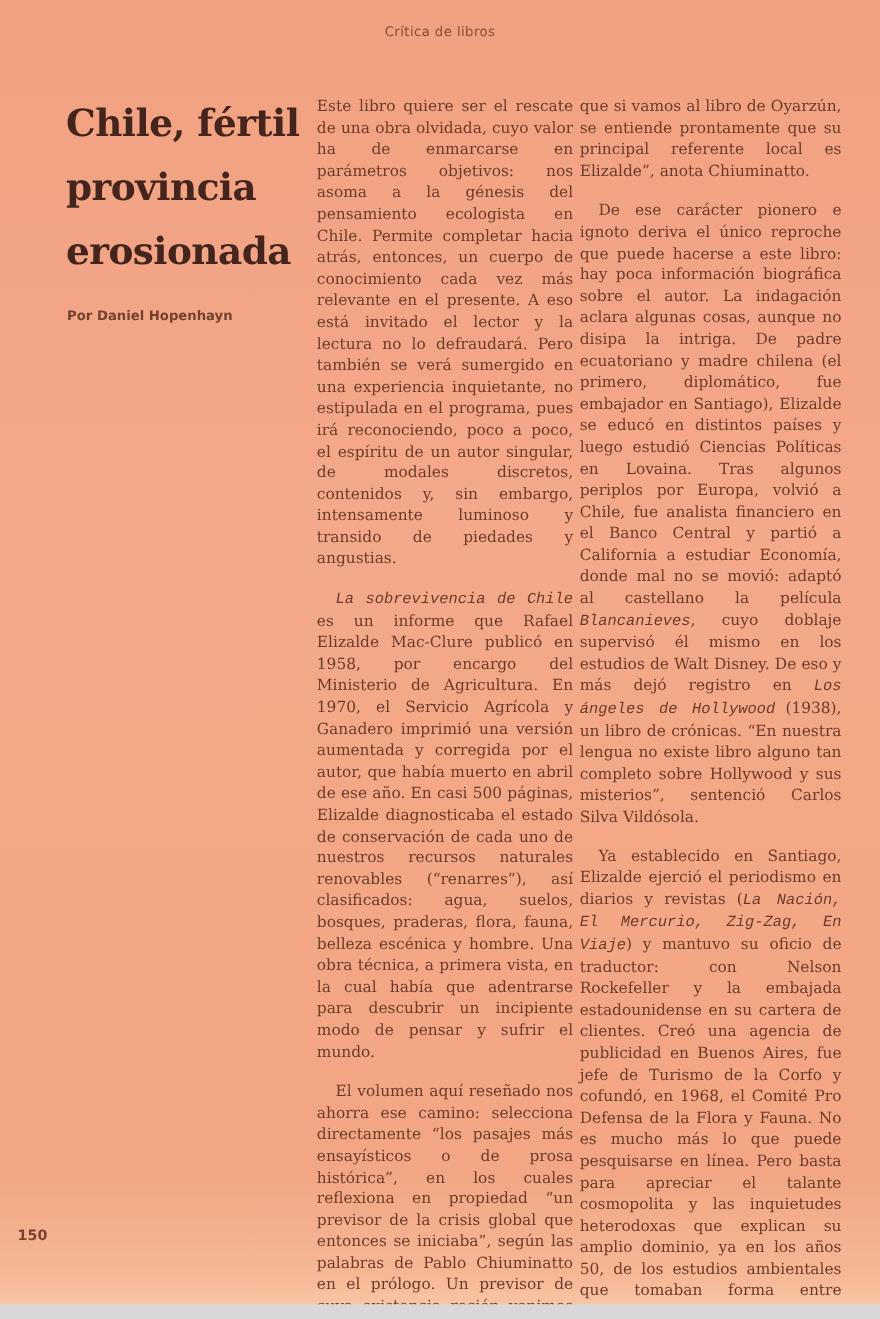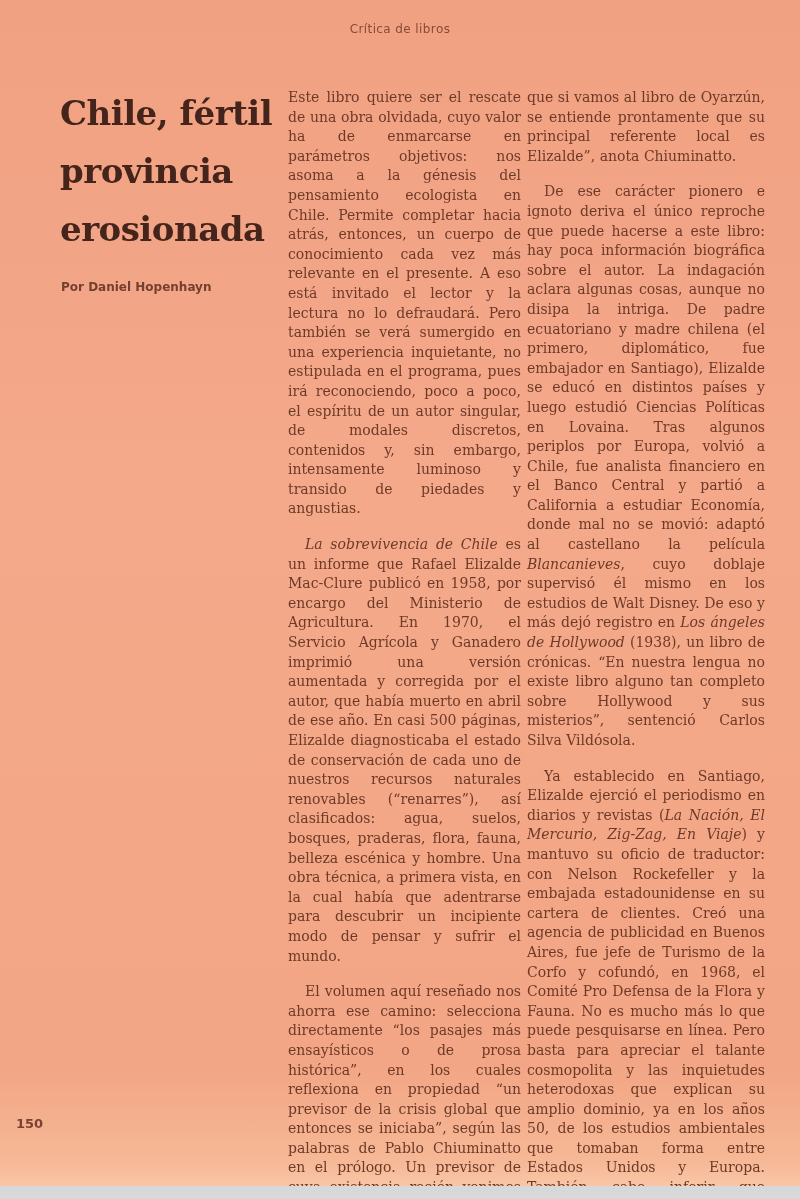--- a/index.html
+++ b/index.html
@@ -60,21 +60,21 @@
     line-height: 19.6px;
     color: #6e3a28;
   }
   .col-left  { left: 288px; width: 233px; }
   .col-right { left: 527px; width: 238px; }
   .col p {
     margin: 0;
     padding: 0;
   }
   .col p.indent { text-indent: 17px; margin-top: 16px; }
-  .col i { font-style: italic; }
+  .col i { font-style: italic; font-family: Liberation Mono, monospace; }
   .page-number {
     position: absolute;
     left: 16px;
     top: 1116px;
     font-family: "DejaVu Sans", sans-serif;
     font-weight: 700;
     font-size: 13px;
     color: #7a4030;
   }
 </style>

